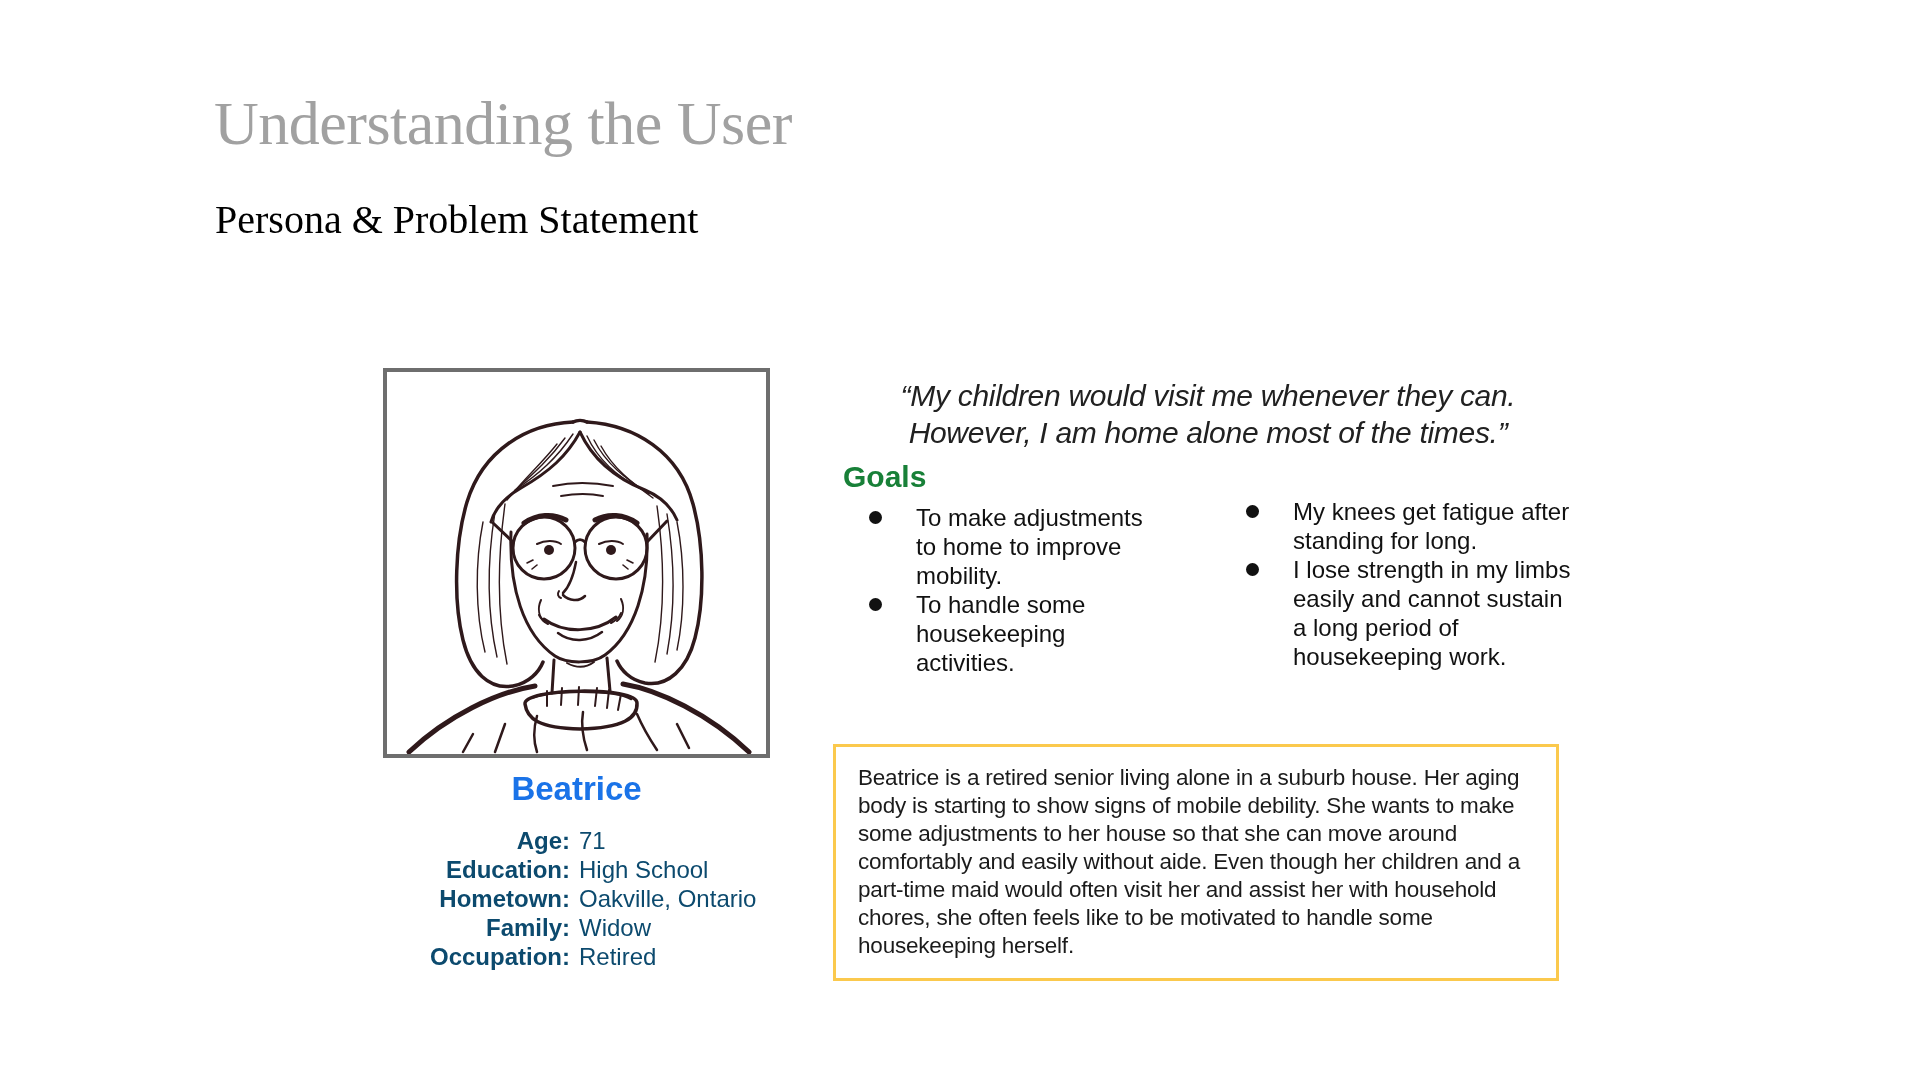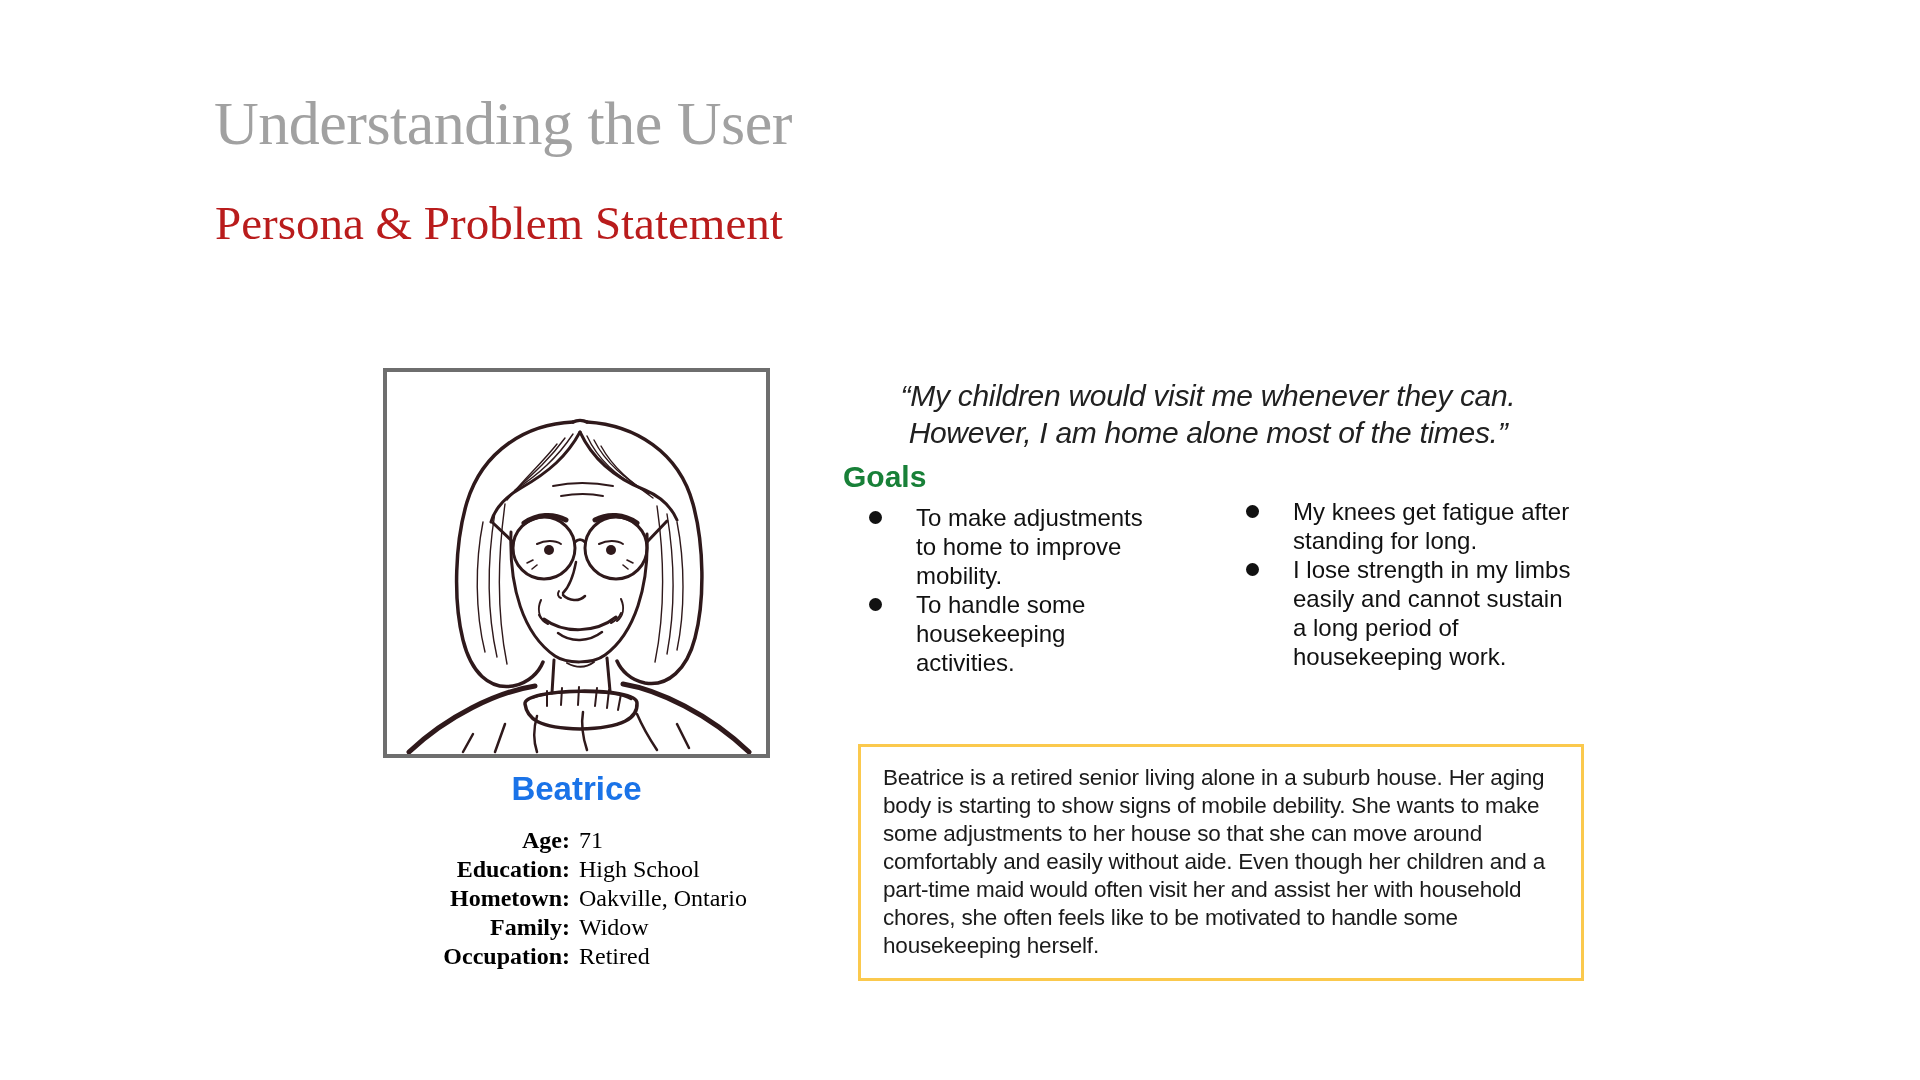--- a/index.html
+++ b/index.html
@@ -22,23 +22,23 @@
     font-weight: 400;
     letter-spacing: -0.5px;
     color: var(--title-gray, #a1a1a1);
     white-space: nowrap;
   }
   .slide-subtitle {
     position: absolute;
     left: 215px;
     top: 196px;
     font-family: "Liberation Serif", serif;
-    font-size: 47px;
+    font-size: 40px;
     font-weight: 400;
-    color: #b91c1c;
+    color: #000000;
     white-space: nowrap;
   }
   .problem-statement {
     position: absolute;
     left: 215px;
     top: 256px;
     width: 1455px;
     font-family: "Liberation Serif", serif;
     font-size: 24px;
     letter-spacing: -0.3px;
@@ -71,22 +71,21 @@
 
   .persona-details {
     position: absolute;
     left: 390px;
     top: 826px;
     display: grid;
     grid-template-columns: 180px auto;
     column-gap: 9px;
     font-size: 24px;
     line-height: 29px;
-    color: #000000;
-    font-family: Liberation Serif, serif;
+    color: #0c4a6e;
   }
   .detail-label { text-align: right; font-weight: bold; white-space: nowrap; }
   .detail-value { text-align: left; white-space: nowrap; }
 
   .persona-quote {
     position: absolute;
     left: 837px;
     top: 377px;
     width: 742px;
     text-align: center;
@@ -123,21 +122,21 @@
     left: 18px;
     top: 8px;
     width: 13px;
     height: 13px;
     border-radius: 50%;
     background: #111111;
   }
 
   .summary-box {
     position: absolute;
-    left: 858px;
+    left: 833px;
     top: 744px;
     width: 726px;
     box-sizing: border-box;
     border: 3px solid var(--summary-border-yellow, #fbc94d);
     background: #ffffff;
     padding: 17px 20px 18px 22px;
   }
   .summary-text {
     font-size: 22.5px;
     line-height: 28px;

